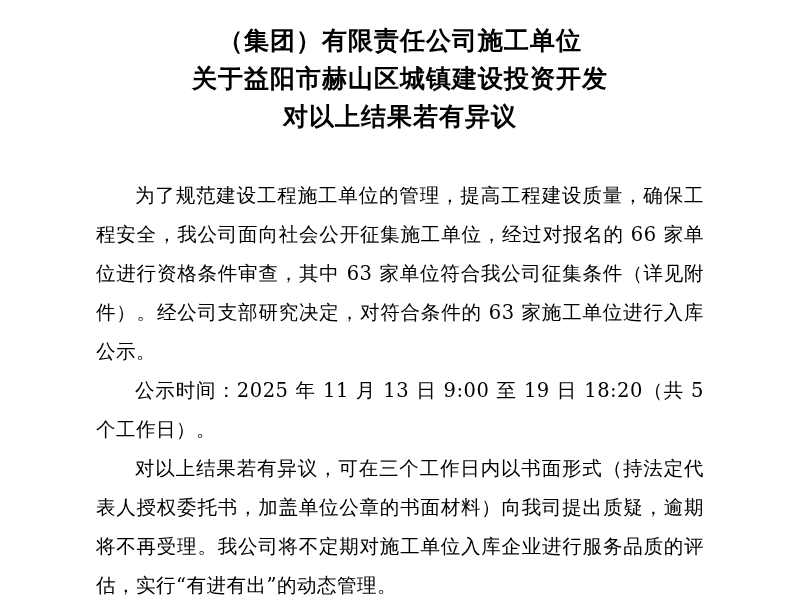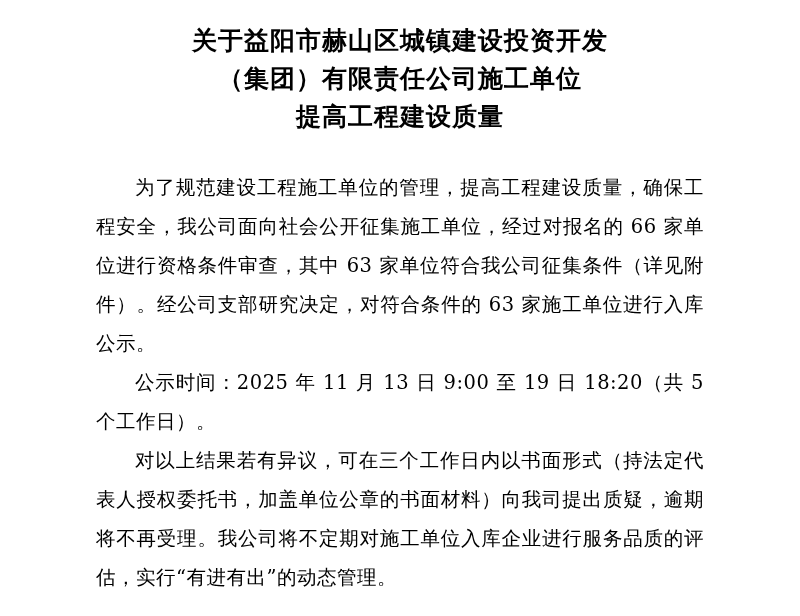--- a/index.html
+++ b/index.html
@@ -28,42 +28,42 @@
     line-height: 38px;
     letter-spacing: 1px;
     margin: 0 0 6px 0;
     font-family: "DejaVu Serif", "Liberation Serif", serif;
   }
   .doc-title .tline {
     display: block;
     white-space: nowrap;
   }
   .body-block {
-    margin-top: 32px;
+    margin-top: 40px;
   }
   p.para {
     font-size: 19.5px;
     line-height: 39px;
     margin: 0;
     text-align: justify;
     text-justify: inter-ideograph;
     text-indent: 2em;
     letter-spacing: 0.5px;
     font-family: "DejaVu Serif", "Liberation Serif", serif;
   }
 </style>
 </head>
 <body>
 
 <div class="page">
 
   <h1 class="doc-title">
+    <span class="tline">（集团）有限责任公司施工单位</span>
     <span class="tline">关于益阳市赫山区城镇建设投资开发</span>
-    <span class="tline">（集团）有限责任公司施工单位</span>
-    <span class="tline">提高工程建设质量</span>
+    <span class="tline">对以上结果若有异议</span>
   </h1>
 
   <div class="body-block">
     <p class="para">为了规范建设工程施工单位的管理，提高工程建设质量，确保工程安全，我公司面向社会公开征集施工单位，经过对报名的 66 家单位进行资格条件审查，其中 63 家单位符合我公司征集条件（详见附件）。经公司支部研究决定，对符合条件的 63 家施工单位进行入库公示。</p>
     <p class="para">公示时间：2025 年 11 月 13 日 9:00 至 19 日 18:20（共 5 个工作日）。</p>
     <p class="para">对以上结果若有异议，可在三个工作日内以书面形式（持法定代表人授权委托书，加盖单位公章的书面材料）向我司提出质疑，逾期将不再受理。我公司将不定期对施工单位入库企业进行服务品质的评估，实行“有进有出”的动态管理。</p>
   </div>
 
 </div>
 

